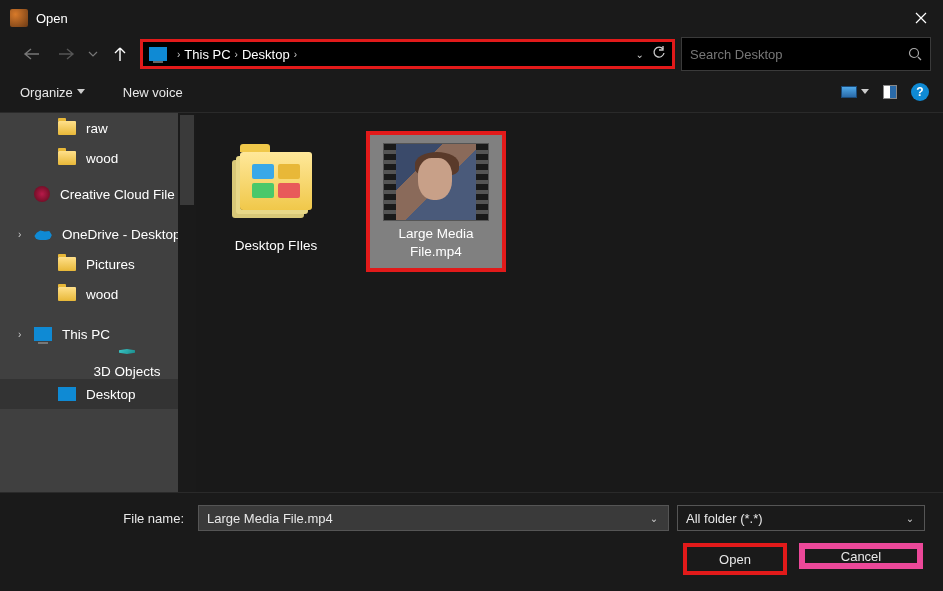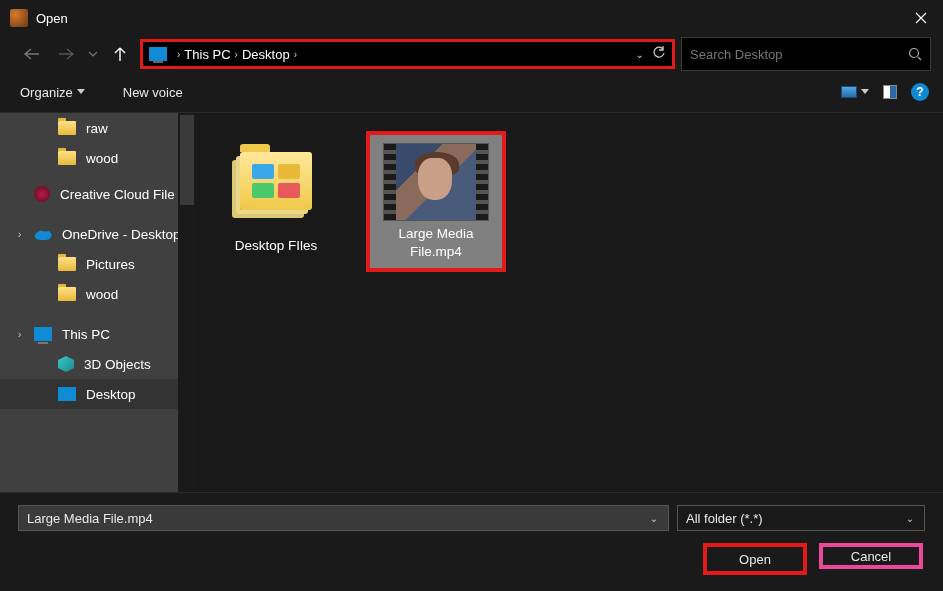--- a/index.html
+++ b/index.html
@@ -70,21 +70,21 @@
   .vidthumb .frame .face { position:absolute; left:28%; top:18%; width:34px; height:42px; background:#c8a088; border-radius:40% 40% 45% 45%;}
   .vidthumb .frame .hair { position:absolute; left:24%; top:10%; width:44px; height:24px; background:#5a3a2a; border-radius:50% 50% 30% 30%;}
   
   .footer { border-top:1px solid #2a2a2a; padding:12px 18px 14px; display:flex; flex-direction:column; gap:12px; }
   .fnrow { display:flex; align-items:center; gap:8px; }
   .fnrow .lab { width:172px; text-align:right; padding-right:6px; }
   .fnrow .input { flex:1; height:26px; background:#3a3a3a; border:1px solid #555; display:flex; align-items:center; padding:0 8px; }
   .fnrow .drop { width:12px; text-align:center; font-size:10px; color:#ccc; margin-left:auto;}
   .filter { width:248px; height:26px; background:#1a1a1a; border:1px solid #555; display:flex; align-items:center; padding:0 8px; }
   .btnrow { display:flex; justify-content:flex-end; gap:12px; padding-right:2px;}
-  .btn { width:104px; height:26px; border:4px solid #ec4899; display:flex; align-items:center; justify-content:center; background:#1a1a1a; }
+  .btn { width:124px; height:26px; border:6px solid #ec4899; display:flex; align-items:center; justify-content:center; background:#1a1a1a; }
   .btn.primary { border:4px solid #e21a1a; width:104px; height:32px; }
 </style>
 </head>
 <body>
 
 <div class="titlebar">
   <div class="appicon"></div>
   <div class="title">Open</div>
   <div class="close">
     <svg width="12" height="12" viewBox="0 0 12 12">
@@ -196,21 +196,21 @@
         <div class="treeitem indent" style="position: relative;">
           <div class="foldericon"></div>
           <span>wood</span>
         </div>
         <div style="height: 10px;"></div>
         <div class="treeitem" style="position: relative; padding-left: 34px;">
           <span class="chev">›</span>
           <div class="thispcicon"></div>
           <span>This PC</span>
         </div>
-        <div class="treeitem indent" style="position: relative;">
+        <div class="treeitem indent" style="position: relative; flex-direction: column;">
           <div class="cubeicon"></div>
           <span>3D Objects</span>
         </div>
         <div class="treeitem indent selected" style="position: relative;">
           <div class="deskicon"></div>
           <span>Desktop</span>
         </div>
       </div>
     <div class="scroll">
       <div class="thumb"></div>
@@ -244,20 +244,21 @@
         </div>
         <div class="label">Large Media File.mp4</div>
       </div>
     </div>
 
   </div>
 </div>
 
 <div class="footer">
   <div class="fnrow">
+    <div class="lab">File name:</div>
     <div class="input">
       <span>Large Media File.mp4</span>
       <span class="drop">⌄</span>
     </div>
     <div class="filter">
       <span>All folder (*.*)</span>
       <span class="drop">⌄</span>
     </div>
   </div>
   <div class="btnrow">

